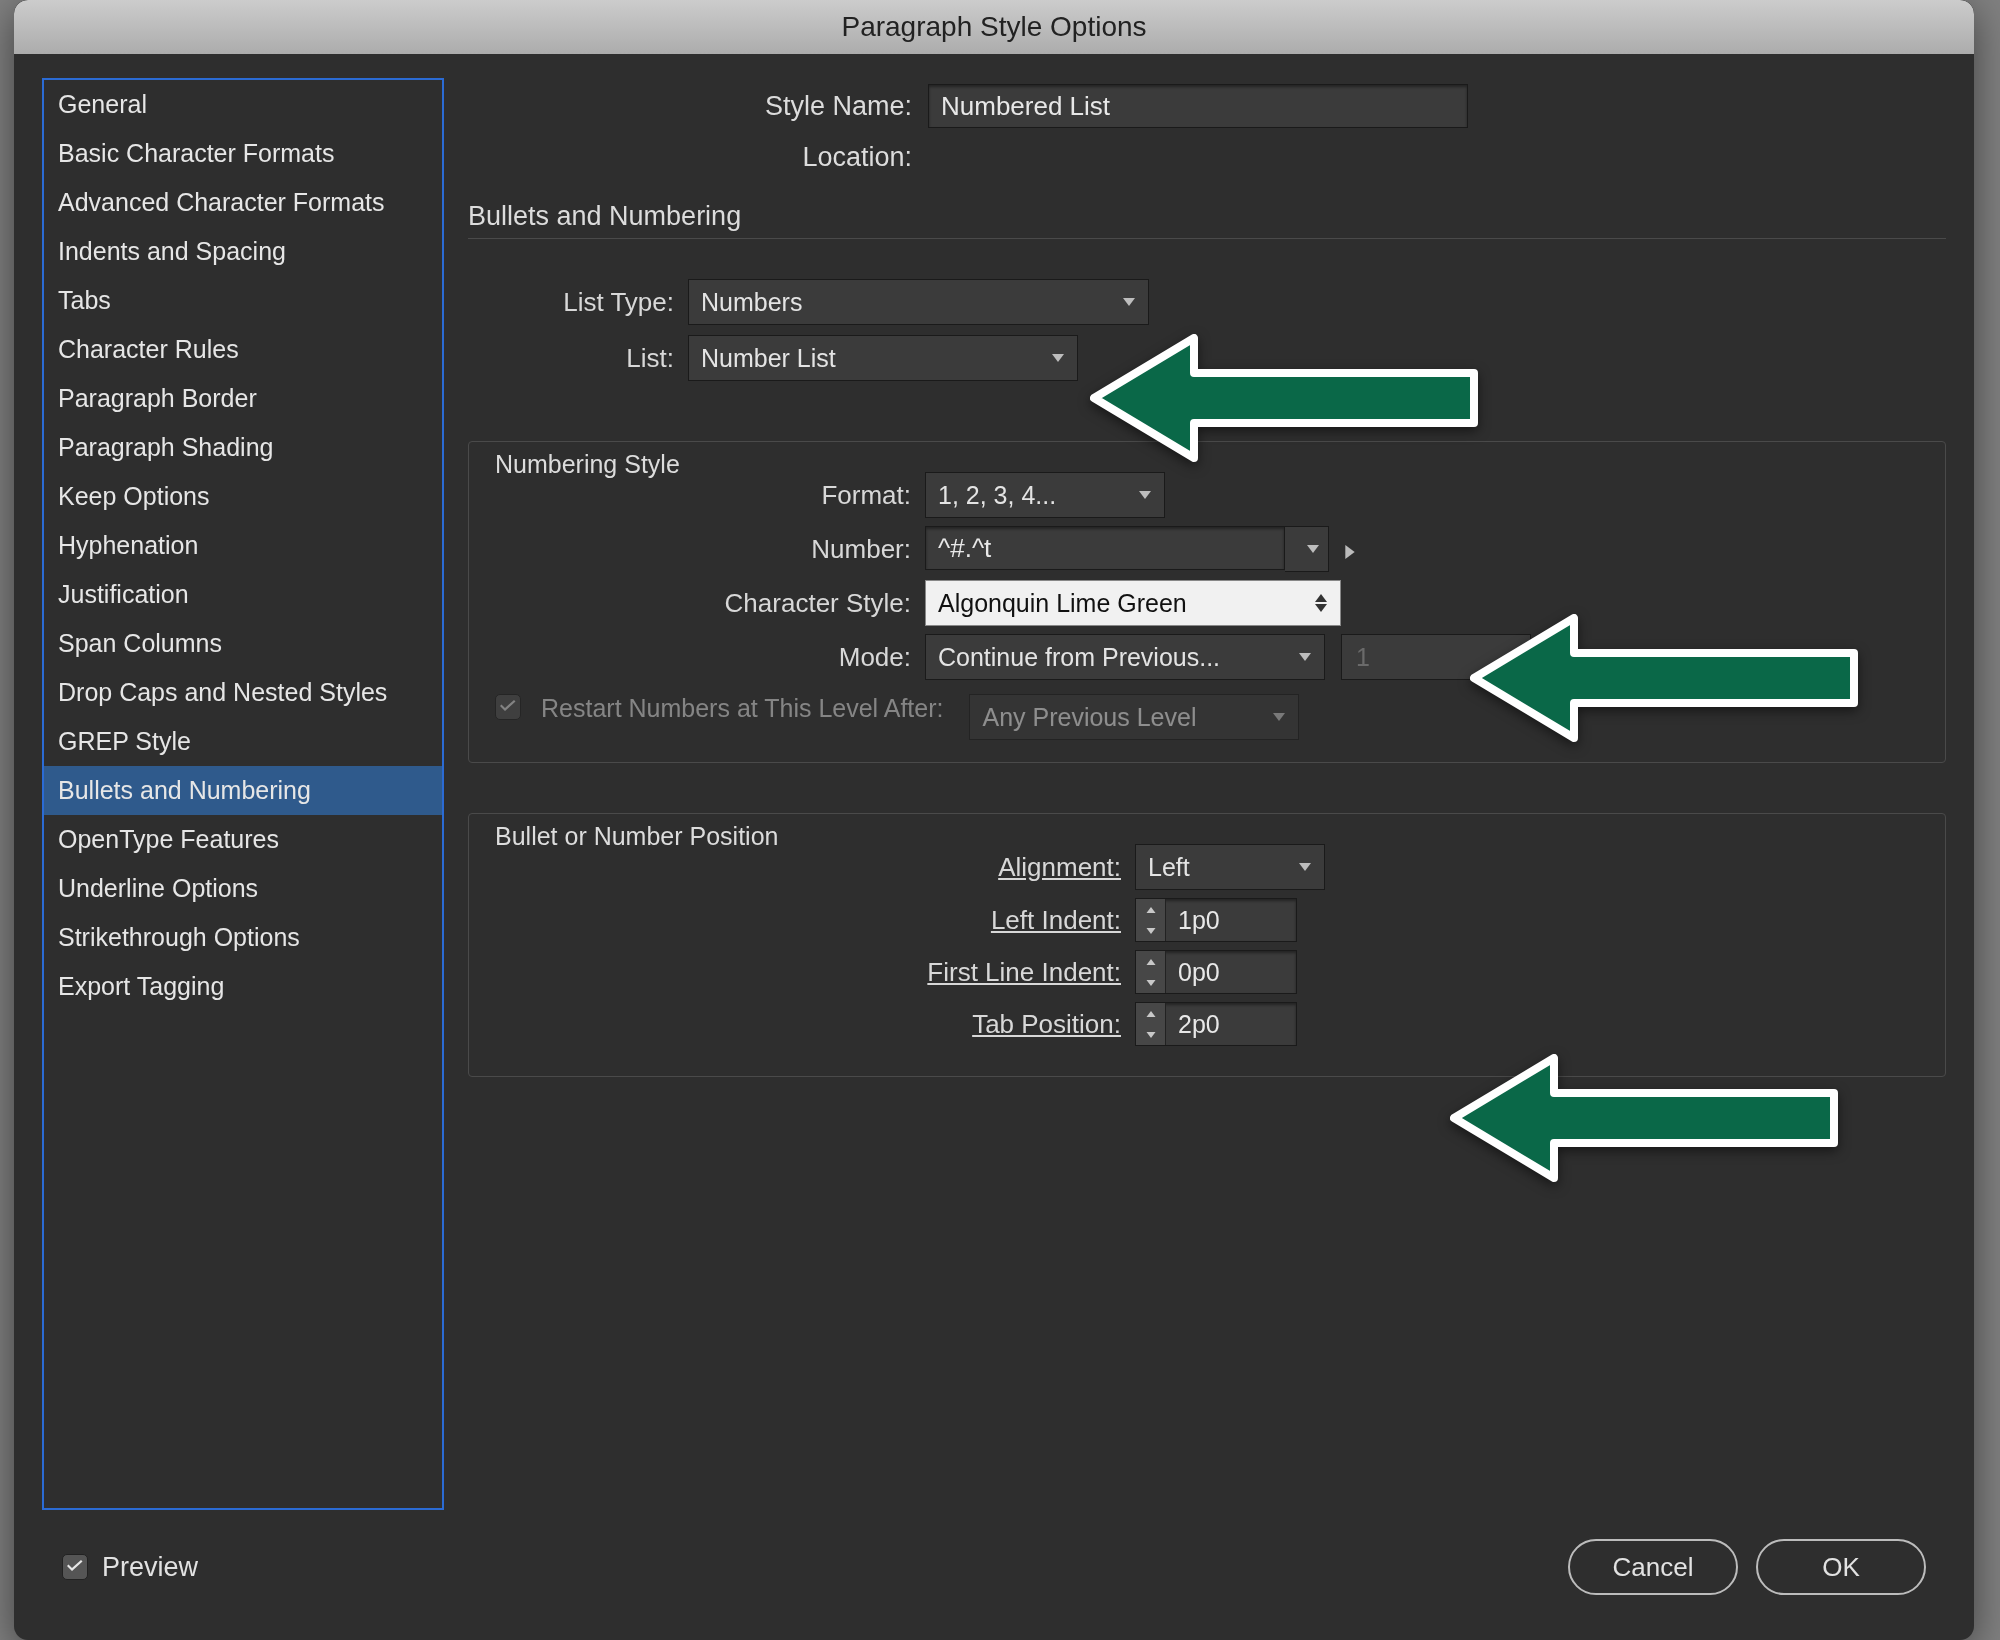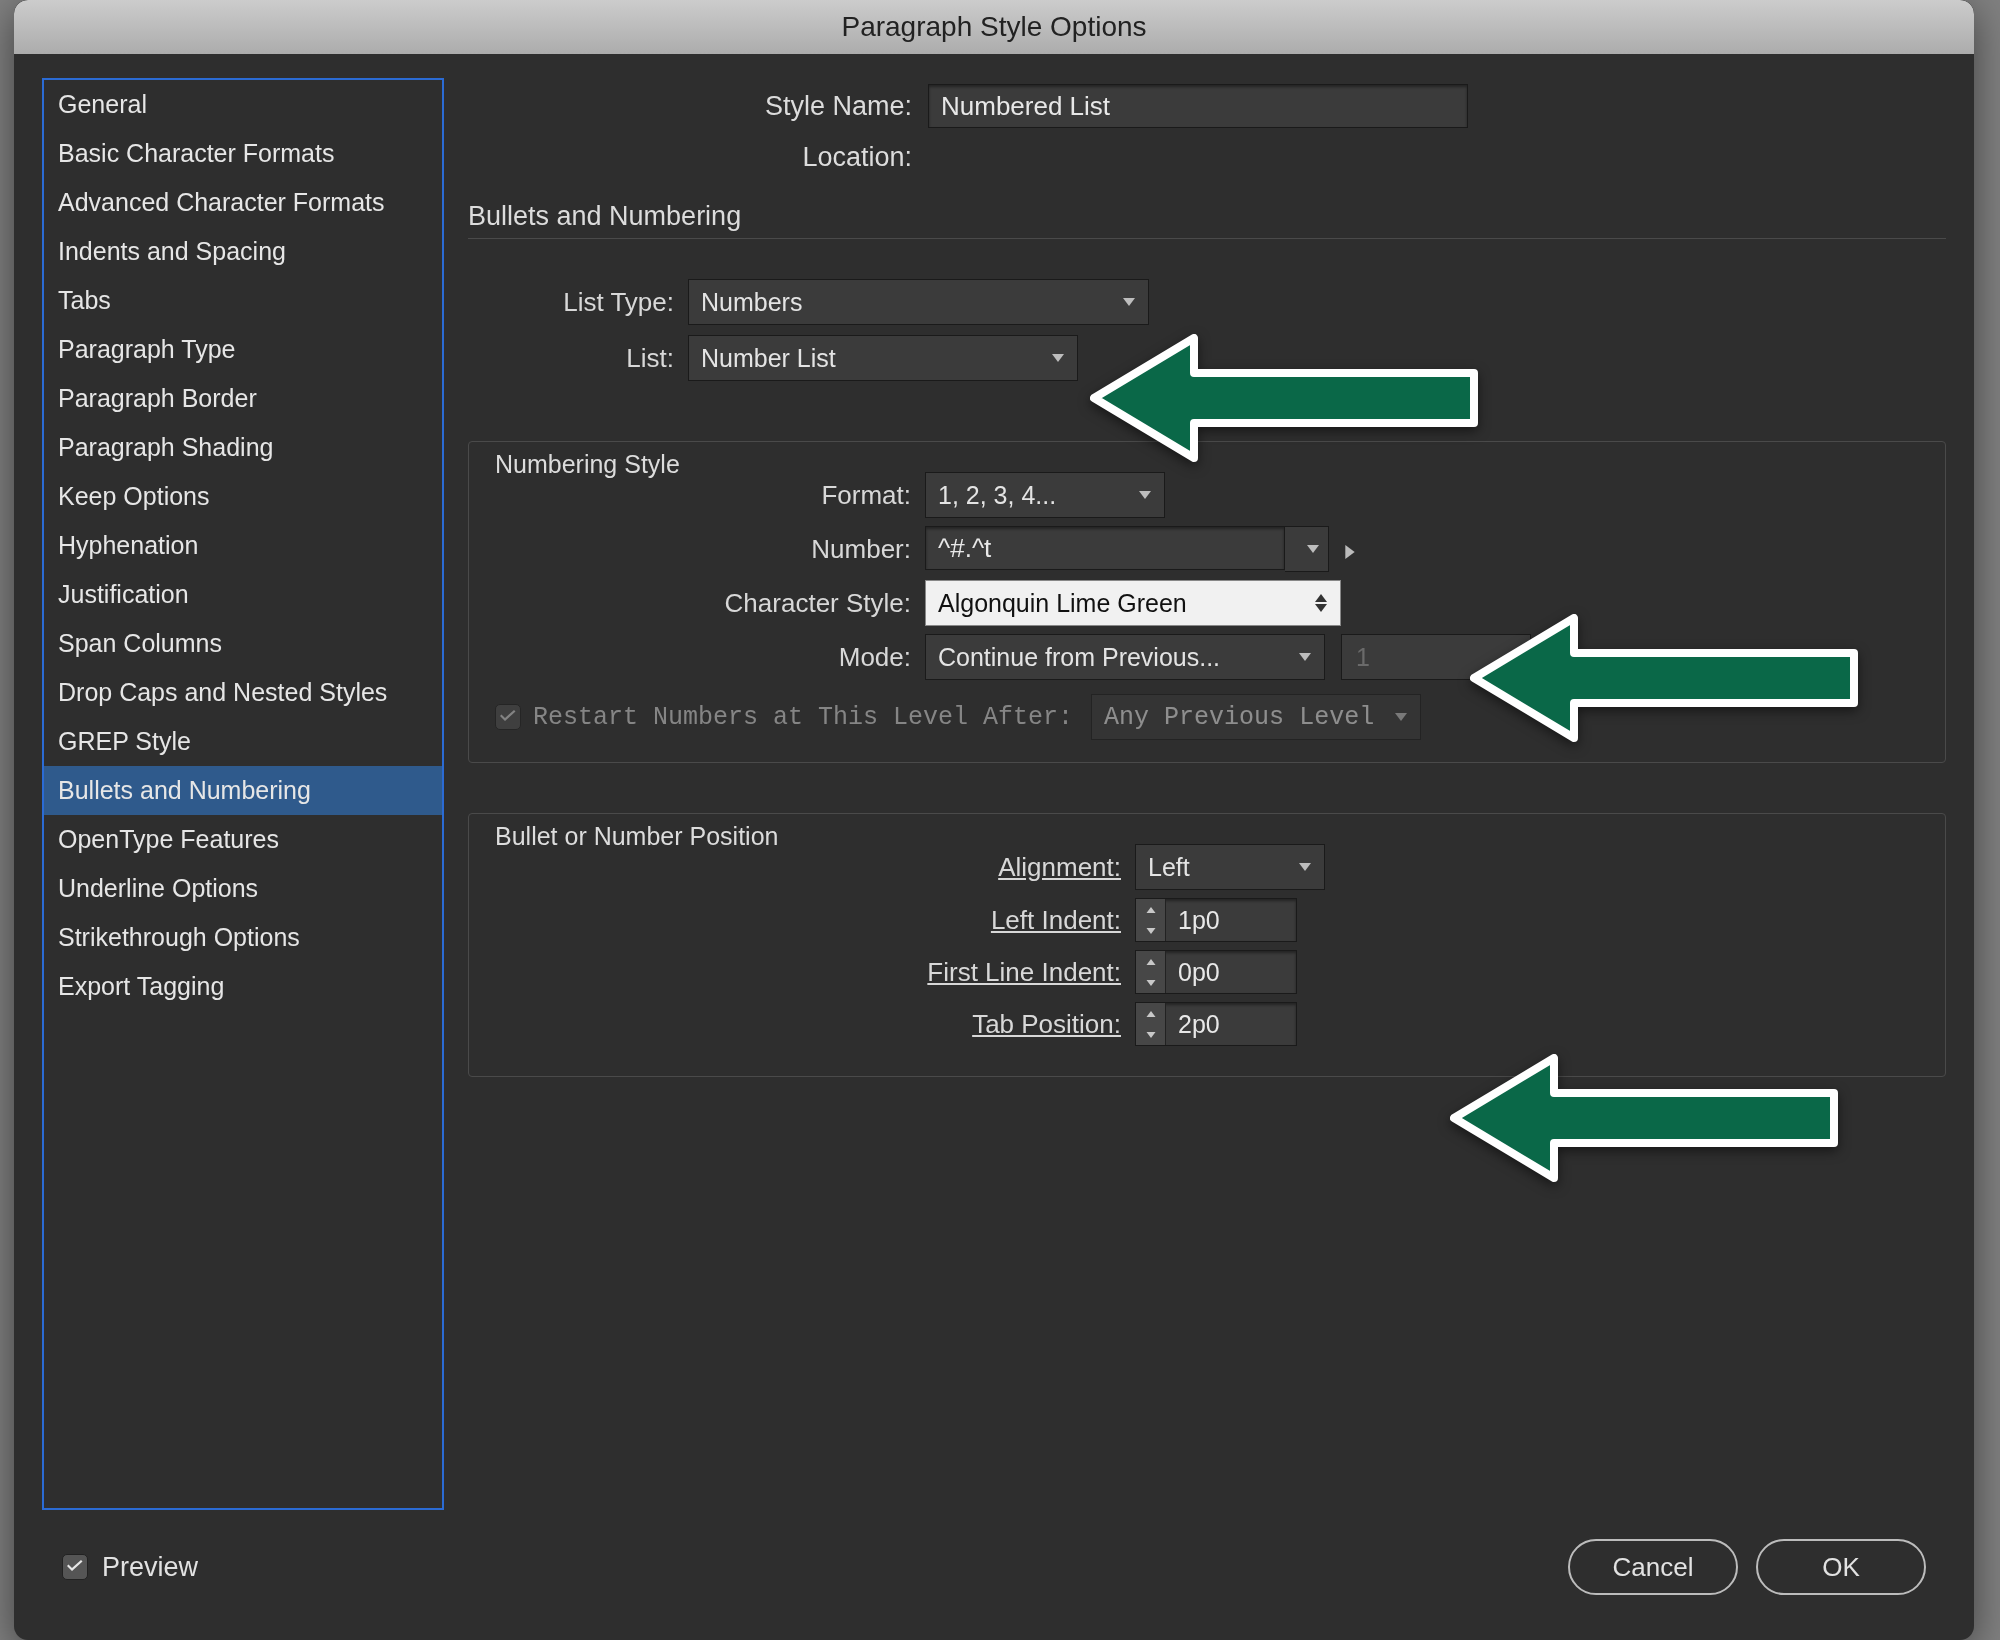--- a/index.html
+++ b/index.html
@@ -158,21 +158,21 @@
     background:#474747;
   }
   .spinner span { flex:1; display:flex; align-items:center; justify-content:center; cursor:pointer; }
   .spinner svg { width:10px; height:6px; fill:#c8c8c8; }
   .numfield-wrap input {
     background:transparent; border:none; outline:none; color:#e8e8e8;
     font-size:25px; padding:0 12px; width:130px; height:100%;
   }
 
   .checkbox {
-    display:flex; align-items:center; gap:12px; margin-top:14px;font-family:Liberation Mono, monospace;
+    display:flex; gap:20px; margin-top:14px;
   }
   .cb-box {
     width:26px; height:26px; border-radius:5px;
     background:#474747; border:1px solid #222;
     display:flex; align-items:center; justify-content:center;
   }
   .cb-box.checked svg { width:18px; height:14px; fill:#a8a8a8; }
   .cb-box:not(.checked) svg { display:none; }
   .checkbox.disabled { opacity:0.7; }
   .checkbox .cb-label { font-size:25px; color:#aaa; }
@@ -226,21 +226,21 @@
   </div>
 
   <div class="body">
 
     <div class="sidebar" id="sidebar">
         <div class="item">General</div>
         <div class="item">Basic Character Formats</div>
         <div class="item">Advanced Character Formats</div>
         <div class="item">Indents and Spacing</div>
         <div class="item">Tabs</div>
-        <div class="item">Paragraph Type</div>
+        <div class="item">Character Rules</div>
         <div class="item">Paragraph Border</div>
         <div class="item">Paragraph Shading</div>
         <div class="item">Keep Options</div>
         <div class="item">Hyphenation</div>
         <div class="item">Justification</div>
         <div class="item">Span Columns</div>
         <div class="item">Drop Caps and Nested Styles</div>
         <div class="item">GREP Style</div>
         <div class="item selected">Bullets and Numbering</div>
         <div class="item">OpenType Features</div>

